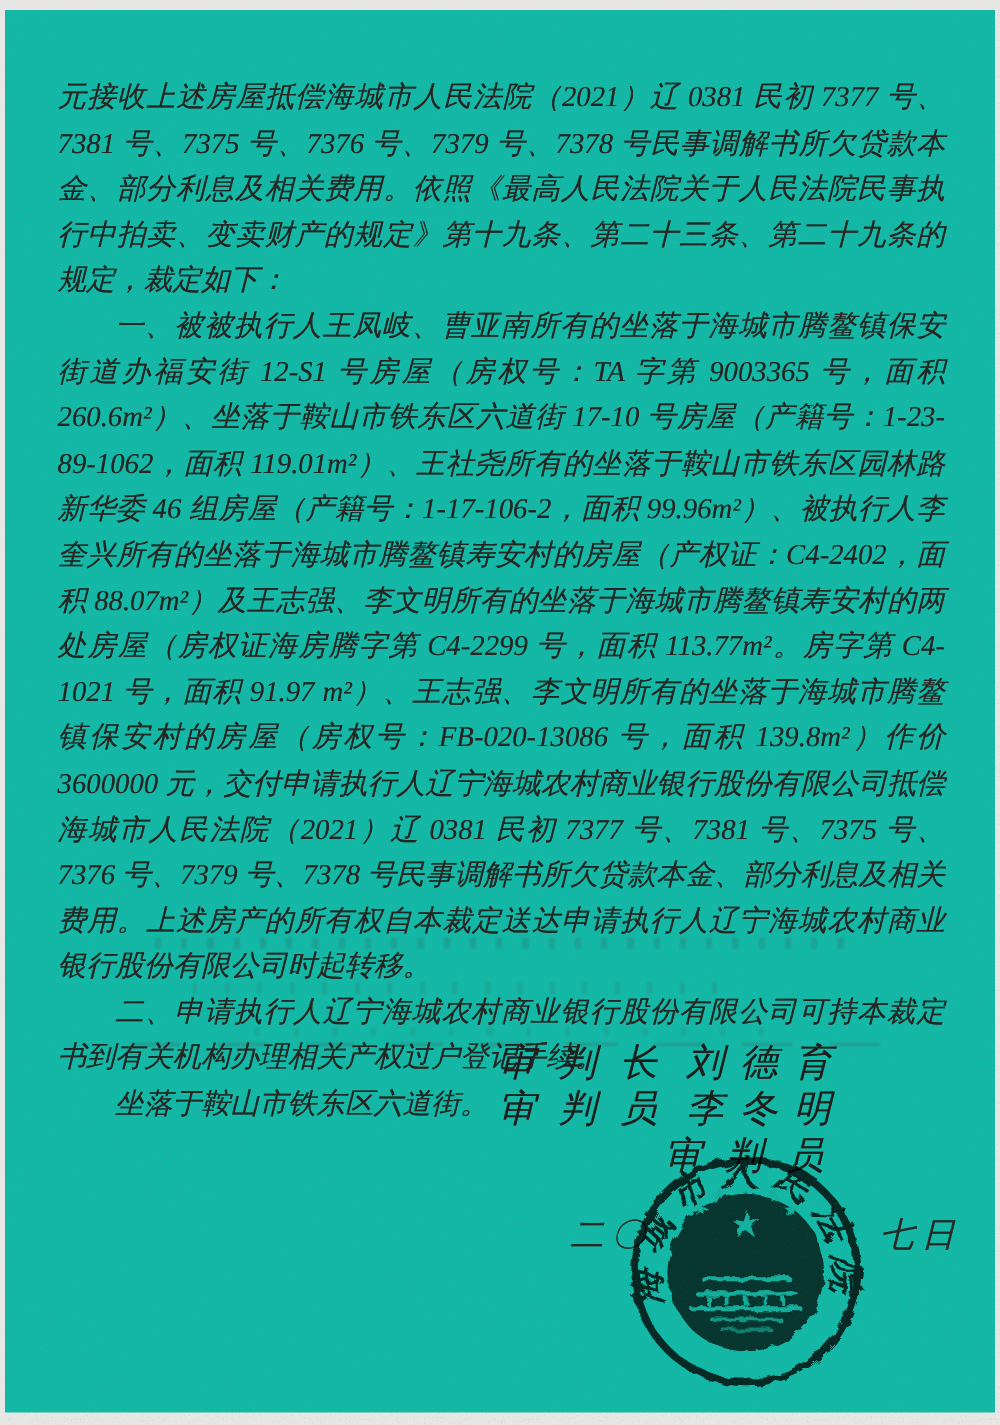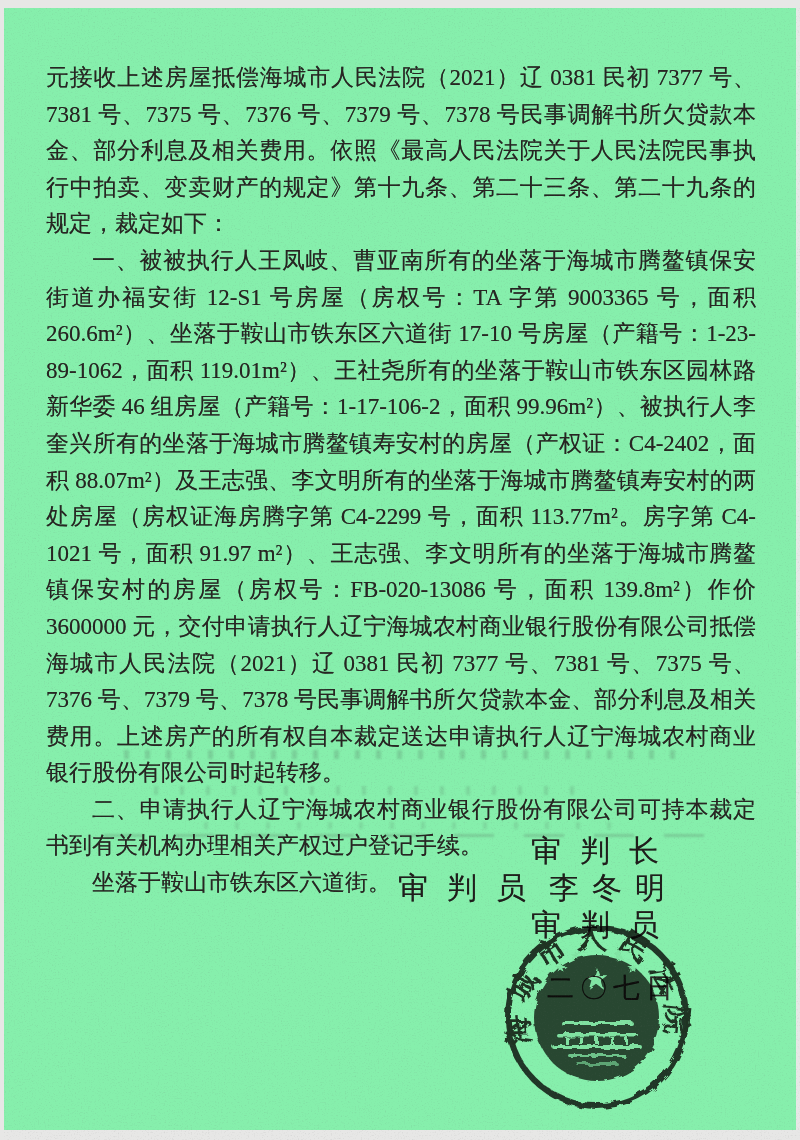--- a/index.html
+++ b/index.html
@@ -5,21 +5,22 @@
   html,body{margin:0;padding:0;}
   body{
     width:800px;height:1140px;
     background:#e7e7e6;
     font-family:"Liberation Serif","DejaVu Serif",serif;
     overflow:hidden;
   }
   .canvas{position:relative;width:800px;height:1140px;}
   .page{
     position:absolute;left:4px;top:8px;right:4px;bottom:10px;
-    background:#86efac;
+    background:#14b8a6;
+    font-style:italic;
   }
   
   .content{
     position:absolute;left:42px;right:40px;top:52px;
     font-size:23px;line-height:36.6px;
     color:#272522;
     text-align:justify;
     text-shadow:0 0 .5px rgba(20,20,20,.55);
   }
   .para{margin:0;padding:0;}
@@ -39,21 +40,21 @@
     position:absolute;top:824px;right:118px;
     font-size:30px;color:#1f1d1b;
     text-shadow:0 0 .5px rgba(20,20,20,.6);
   }
   .sig-row{display:flex;justify-content:flex-end;align-items:baseline;line-height:37px;}
   .sig-role{letter-spacing:19px;}
   .sig-name{letter-spacing:13px;margin-left:4px;}
   
   .date-row{
     position:absolute;top:962px;left:452px;width:314px;
-    display:flex;justify-content:center;
+    display:flex;justify-content:space-between;
     font-size:27px;letter-spacing:6px;color:#2a2825;z-index:1;
     text-shadow:0 0 .5px rgba(20,20,20,.55);
   }
   
   .clerk-row{
     position:absolute;top:1026px;left:470px;
     font-size:25px;letter-spacing:16px;color:#2a2825;z-index:1;
     text-shadow:0 0 .5px rgba(20,20,20,.55);
   }
   
@@ -85,20 +86,21 @@
     <div class="content">
       <p class="para">元接收上述房屋抵偿海城市人民法院（2021）辽 0381 民初 7377 号、7381 号、7375 号、7376 号、7379 号、7378 号民事调解书所欠贷款本金、部分利息及相关费用。依照《最高人民法院关于人民法院民事执行中拍卖、变卖财产的规定》第十九条、第二十三条、第二十九条的规定，裁定如下：</p>
       <p class="para indent">一、被被执行人王凤岐、曹亚南所有的坐落于海城市腾鳌镇保安街道办福安街 12-S1 号房屋（房权号：TA 字第 9003365 号，面积 260.6m²）、坐落于鞍山市铁东区六道街 17-10 号房屋（产籍号：1-23-89-1062，面积 119.01m²）、王社尧所有的坐落于鞍山市铁东区园林路新华委 46 组房屋（产籍号：1-17-106-2，面积 99.96m²）、被执行人李奎兴所有的坐落于海城市腾鳌镇寿安村的房屋（产权证：C4-2402，面积 88.07m²）及王志强、李文明所有的坐落于海城市腾鳌镇寿安村的两处房屋（房权证海房腾字第 C4-2299 号，面积 113.77m²。房字第 C4-1021 号，面积 91.97 m²）、王志强、李文明所有的坐落于海城市腾鳌镇保安村的房屋（房权号：FB-020-13086 号，面积 139.8m²）作价 3600000 元，交付申请执行人辽宁海城农村商业银行股份有限公司抵偿海城市人民法院（2021）辽 0381 民初 7377 号、7381 号、7375 号、7376 号、7379 号、7378 号民事调解书所欠贷款本金、部分利息及相关费用。上述房产的所有权自本裁定送达申请执行人辽宁海城农村商业银行股份有限公司时起转移。</p>
       <p class="para indent">二、申请执行人辽宁海城农村商业银行股份有限公司可持本裁定书到有关机构办理相关产权过户登记手续。</p>
       <p class="para indent">坐落于鞍山市铁东区六道街。</p>
     </div>
 
     <div class="sig-block">
       <div class="sig-row">
         <span class="sig-role">审判长</span>
+        <span class="sig-name">刘德育</span>
       </div>
       <div class="sig-row">
         <span class="sig-role">审判员</span>
         <span class="sig-name">李冬明</span>
       </div>
       <div class="sig-row">
         <span class="sig-role">审判员</span>
       </div>
     </div>
 

